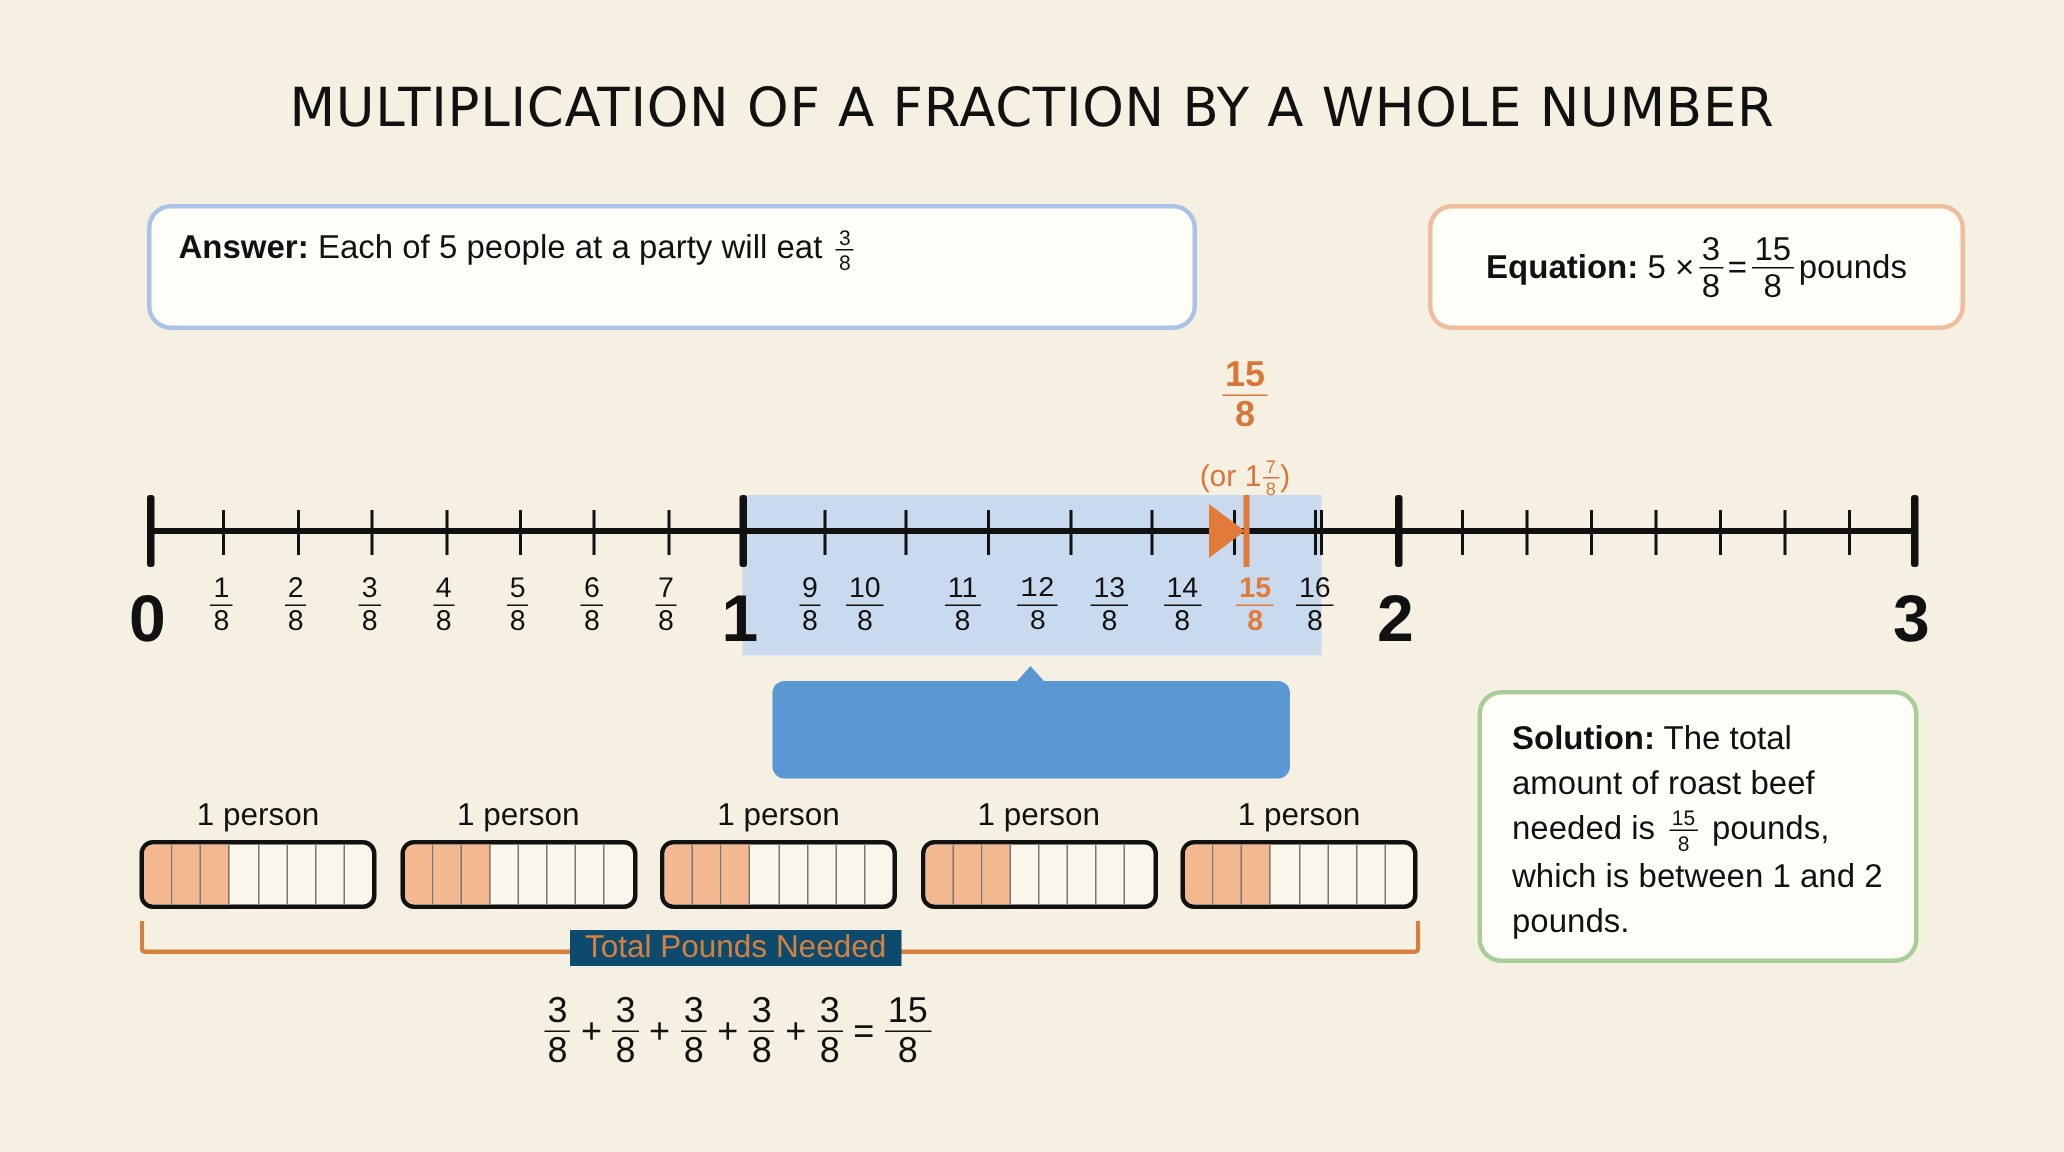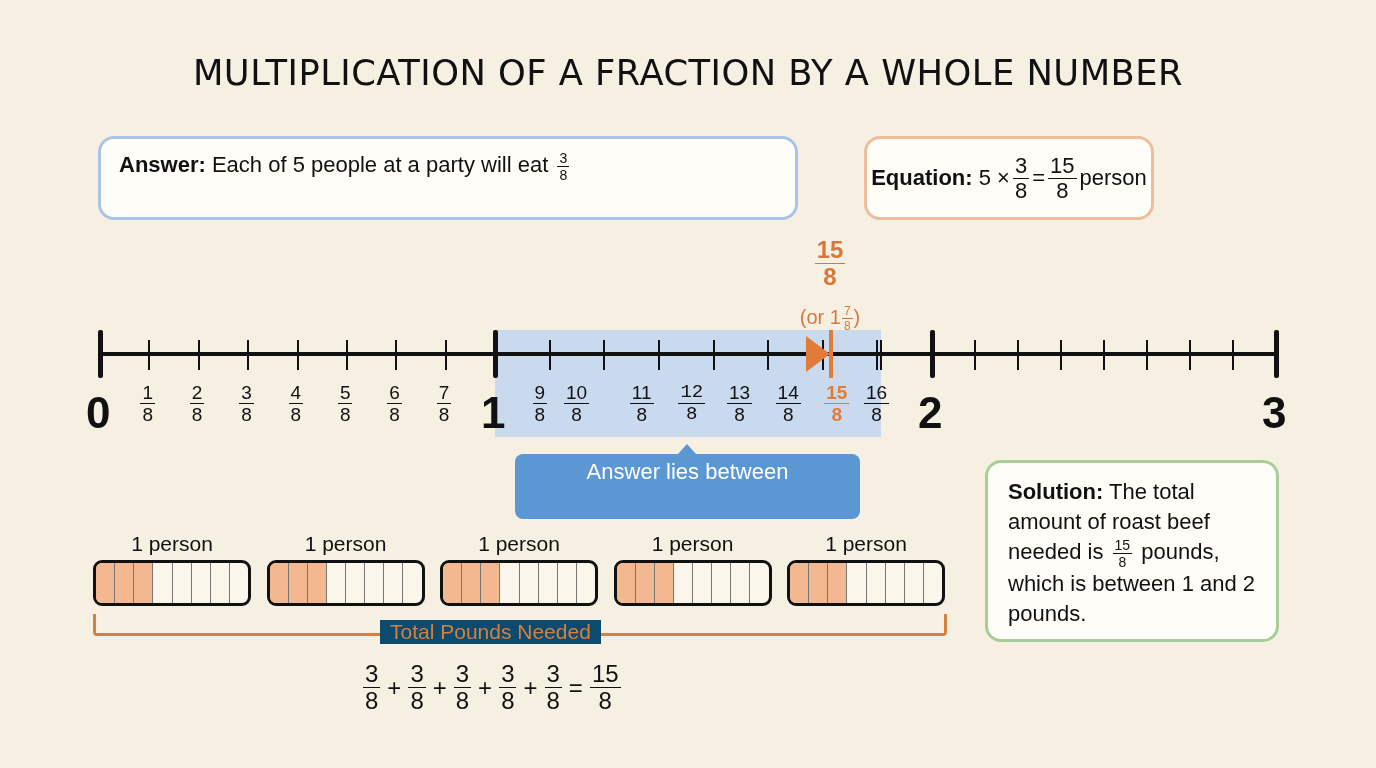--- a/index.html
+++ b/index.html
@@ -14,21 +14,21 @@
   .title {
     left: 0; width: 1376px; top: 52px; text-align: center;
     font-size: 36px; letter-spacing: 0.5px; font-weight: 400; color: #111;
     font-family: "DejaVu Sans", sans-serif;
     transform: scaleX(0.98);
   }
   .card {
     background: #fffdf8; border-radius: 16px; border: 3px solid;
   }
   .problem { left: 98px; top: 136px; width: 700px; height: 84px; border-color: #a9c4e6; padding: 11px 18px; font-size: 22px; line-height: 29px; }
-  .equation { left: 864px; top: 136px; width: 290px; height: 84px; border-color: #edbd9c; display: flex; align-items: center; justify-content: center; font-size: 22px; }
+  .equation { left: 952px; top: 136px; width: 358px; height: 84px; border-color: #edbd9c; display: flex; align-items: center; justify-content: center; font-size: 22px; }
   .solution { left: 985px; top: 460px; width: 294px; height: 182px; border-color: #a9cd99; padding: 14px 20px; font-size: 22px; line-height: 30px; }
   b { font-weight: 700; }
   .frac { display: inline-flex; flex-direction: column; align-items: center; vertical-align: middle; line-height: 1; margin: 0 3px; }
   .frac .n { border-bottom: 1.5px solid currentColor; padding: 0 2px 1px; }
   .frac .d { padding-top: 1px; }
   .frac.small { font-size: 14px; }
   .frac.med { font-size: 22px; }
   .frac.big { font-size: 24px; }
 
   .highlight { left: 495px; top: 330px; width: 386px; height: 107px; background: #c5d8ef; opacity: 0.92; }
@@ -77,21 +77,21 @@
   <span>×</span>
   <span class="frac med">
     <span class="n">3</span>
     <span class="d">8</span>
   </span>
   <span>=</span>
   <span class="frac med">
     <span class="n">15</span>
     <span class="d">8</span>
   </span>
-  <span>person</span>
+  <span>pounds</span>
 </div>
 
 <div id="numberline">
   <div class="abs highlight"></div>
   <div class="abs axis"></div>
 <div class="abs major" style="left: 98px;"></div>
     <div class="abs whole" style="left: 86px;">0</div>
     <div class="abs tick" style="left: 148.375px;"></div>
     <div class="abs tick" style="left: 197.75px;"></div>
     <div class="abs tick" style="left: 247.125px;"></div>
@@ -191,21 +191,20 @@
     <span>(or 1</span><span class="frac small" style="font-size:12px;margin:0 1px;">
         <span class="n">7</span>
         <span class="d">8</span>
       </span><span>)</span>
   </div>
 </div>
 <div class="abs marker-arrow"></div>
 <div class="abs marker-line"></div>
 
 <div class="abs callout">
-  <div>Answer lies between</div>
 </div>
 
 <div id="people">
     <div class="abs person-label" style="left: 93px;">1 person</div>
     <div class="abs bar" style="left: 93px;">
       <div class="seg on"></div>
       <div class="seg on"></div>
       <div class="seg on"></div>
       <div class="seg"></div>
       <div class="seg"></div>

